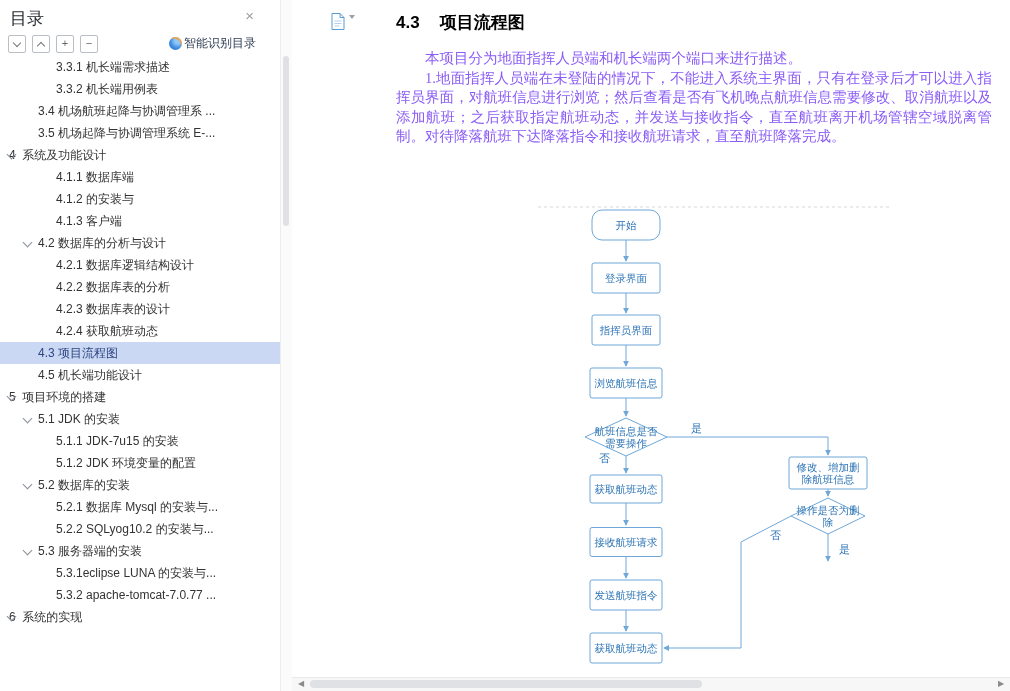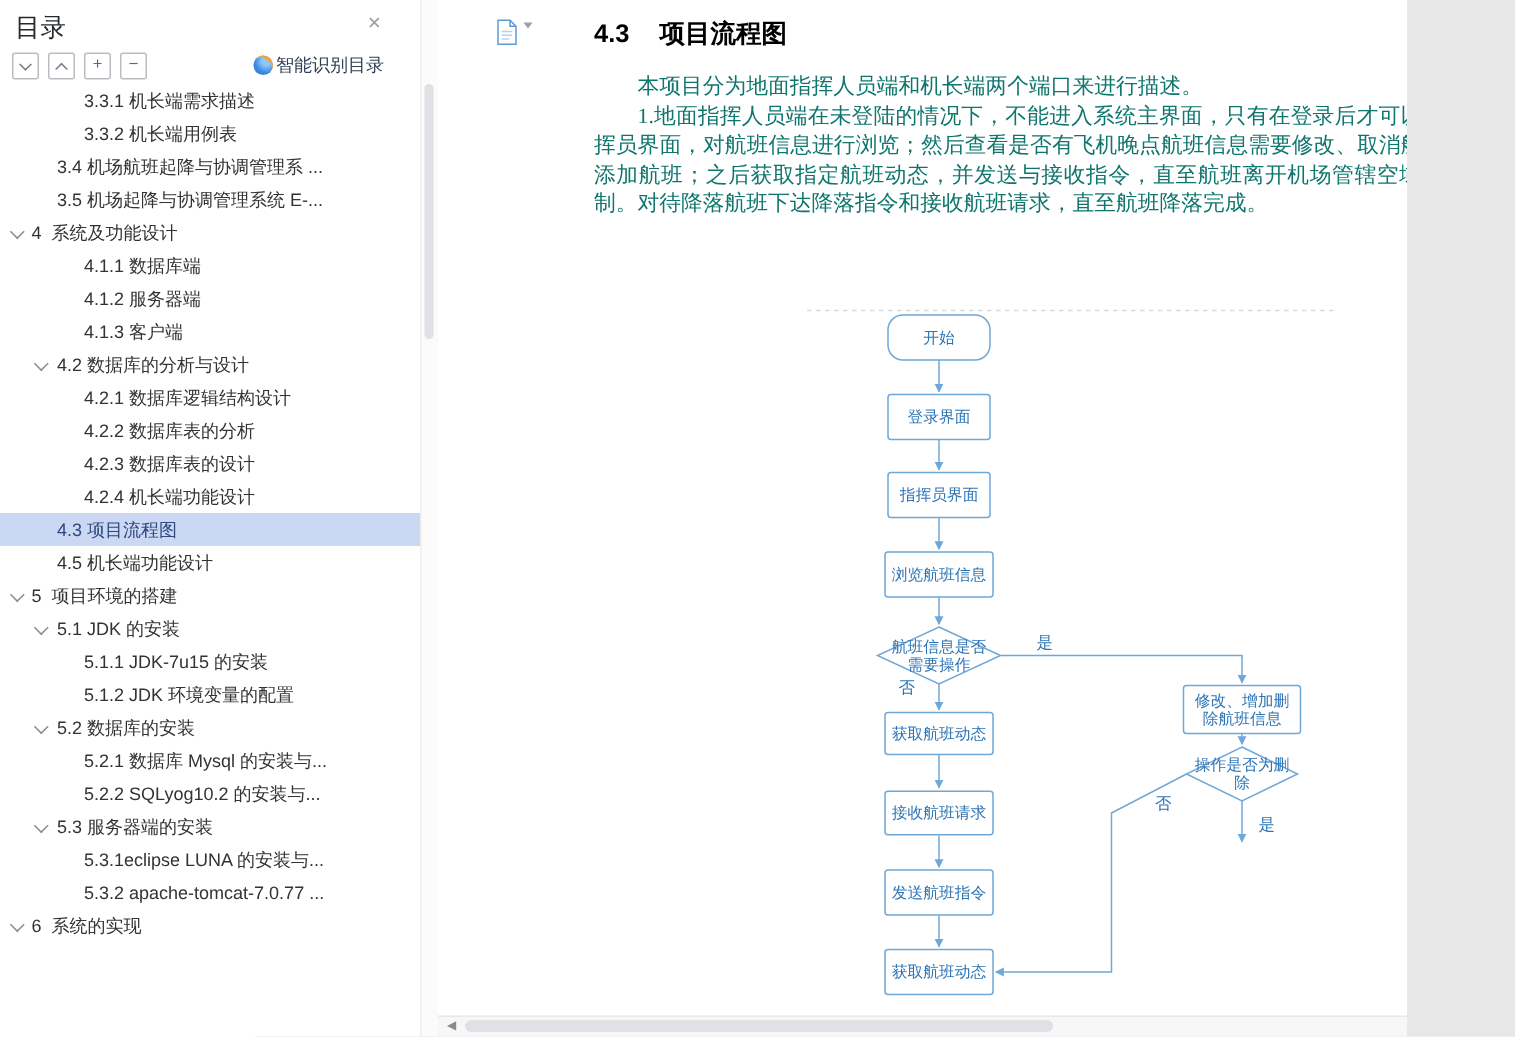--- a/index.html
+++ b/index.html
@@ -1,16 +1,16 @@
 <!DOCTYPE html>
 <html><head>
 <meta charset="utf-8">
 <style>
   html,body{margin:0;padding:0;background:#e8e8e8;}
-  .app{position:relative;width:938px;height:691px;background:#ffffff;overflow:hidden;
+  .app{position:relative;width:1010px;height:691px;background:#ffffff;overflow:hidden;
        font-family:"Liberation Sans","DejaVu Sans",sans-serif;}
 
   
   .sidebar{position:absolute;left:0;top:0;width:280px;height:691px;background:#fff;overflow:hidden;}
   .toc-header{position:relative;height:32px;}
   .toc-title{position:absolute;left:10px;top:7px;font-size:17px;color:#25292e;}
   .toc-close{position:absolute;right:26px;top:7px;font-size:15px;color:#9aa0a6;cursor:pointer;}
   .toc-toolbar{position:absolute;left:0;top:33px;width:280px;height:22px;}
   .tool-icon{position:absolute;width:16px;height:16px;border:1px solid #b9bdc4;border-radius:2px;
              background:#fff;color:#666;font-size:11px;line-height:14px;text-align:center;cursor:pointer;}
@@ -19,21 +19,21 @@
   .tool-icon .cv.up{transform:rotate(-135deg);top:6.5px;}
   .smart-area{position:absolute;right:24px;top:2px;display:flex;align-items:center;gap:2px;cursor:pointer;}
   .ai-icon{width:13px;height:13px;border-radius:50%;
            background:radial-gradient(circle at 66% 30%,#8ec8f8 0 22%,#3c8ae0 60%,#2f6fc0 100%);
            box-shadow:-2px 3px 0 -1.5px #f0a24a inset;}
   .smart-label{font-size:12px;color:#2f3e53;}
 
   .toc-tree{position:absolute;left:0;top:56px;width:280px;height:635px;overflow:hidden;}
   .toc-row{position:relative;height:22px;line-height:22px;font-size:12px;color:#333;
            display:flex;align-items:flex-end;cursor:pointer;overflow:hidden;}
-  .toc-row.lv1{padding-left:21px;}
+  .toc-row.lv1{padding-left:9px;}
   .toc-row.lv2{padding-left:38px;}
   .toc-row.lv3{padding-left:56px;}
   .toc-row .chev{position:absolute;width:6px;height:6px;border-right:1.3px solid #898f96;
                  border-bottom:1.3px solid #898f96;transform:rotate(45deg);top:7px;}
   .toc-row.lv1 .chev{left:8px;}
   .toc-row.lv2 .chev{left:24px;}
   .toc-row.selected{background:#cad8f4;color:#2f4680;}
   .toc-label{white-space:pre;}
 
   
@@ -44,21 +44,21 @@
   
   .main{position:absolute;left:292px;top:0;width:718px;height:691px;background:#fff;overflow:hidden;}
   .page-widget{position:absolute;left:38px;top:12px;display:flex;align-items:flex-start;gap:3px;cursor:pointer;}
   .caret-down{width:0;height:0;border-left:3.5px solid transparent;border-right:3.5px solid transparent;
               border-top:4px solid #9aa0a6;margin-top:3px;}
   .doc-heading{position:absolute;left:104px;top:11px;font-size:17px;font-weight:bold;color:#000;
                font-family:"Liberation Sans","DejaVu Sans",sans-serif;}
   .doc-heading .num{margin-right:20px;}
   .doc-body{position:absolute;left:104px;top:49px;width:596px;
             font-family:"Liberation Serif","DejaVu Serif",serif;
-            font-size:14.5px;line-height:19.5px;color:#0f766e;text-align:justify;}
+            font-size:14.5px;line-height:19.5px;color:#8b5cf6;text-align:justify;}
   .doc-body p{margin:0;text-indent:2em;}
 
   .flowchart{position:absolute;left:249px;top:200px;overflow:visible;}
 
   
   .hscroll{position:absolute;left:292px;bottom:0;width:718px;height:13px;background:#f7f7f8;border-top:1px solid #e9e9e9;}
   .h-arrow{position:absolute;top:0;width:14px;height:12px;color:#8a8a8a;font-size:8px;line-height:12px;text-align:center;cursor:pointer;}
   .h-arrow.left{left:2px;}
   .h-arrow.right{right:2px;}
   .hthumb{position:absolute;left:18px;top:2px;width:392px;height:8px;background:#dfe1e5;border-radius:4px;cursor:pointer;}
@@ -101,40 +101,40 @@
           <span class="toc-label">3.5 机场起降与协调管理系统 E-...</span>
         </div>
         <div class="toc-row lv1">
           <span class="chev"></span>
           <span class="toc-label">4  系统及功能设计</span>
         </div>
         <div class="toc-row lv3">
           <span class="toc-label">4.1.1 数据库端</span>
         </div>
         <div class="toc-row lv3">
-          <span class="toc-label">4.1.2 服务器端</span>
+          <span class="toc-label">4.1.2 的安装与</span>
         </div>
         <div class="toc-row lv3">
           <span class="toc-label">4.1.3 客户端</span>
         </div>
         <div class="toc-row lv2">
           <span class="chev"></span>
           <span class="toc-label">4.2 数据库的分析与设计</span>
         </div>
         <div class="toc-row lv3">
           <span class="toc-label">4.2.1 数据库逻辑结构设计</span>
         </div>
         <div class="toc-row lv3">
           <span class="toc-label">4.2.2 数据库表的分析</span>
         </div>
         <div class="toc-row lv3">
           <span class="toc-label">4.2.3 数据库表的设计</span>
         </div>
         <div class="toc-row lv3">
-          <span class="toc-label">4.2.4 机长端功能设计</span>
+          <span class="toc-label">4.2.4 获取航班动态</span>
         </div>
         <div class="toc-row lv2 selected">
           <span class="toc-label">4.3 项目流程图</span>
         </div>
         <div class="toc-row lv2">
           <span class="toc-label">4.5 机长端功能设计</span>
         </div>
         <div class="toc-row lv1">
           <span class="chev"></span>
           <span class="toc-label">5  项目环境的搭建</span>

